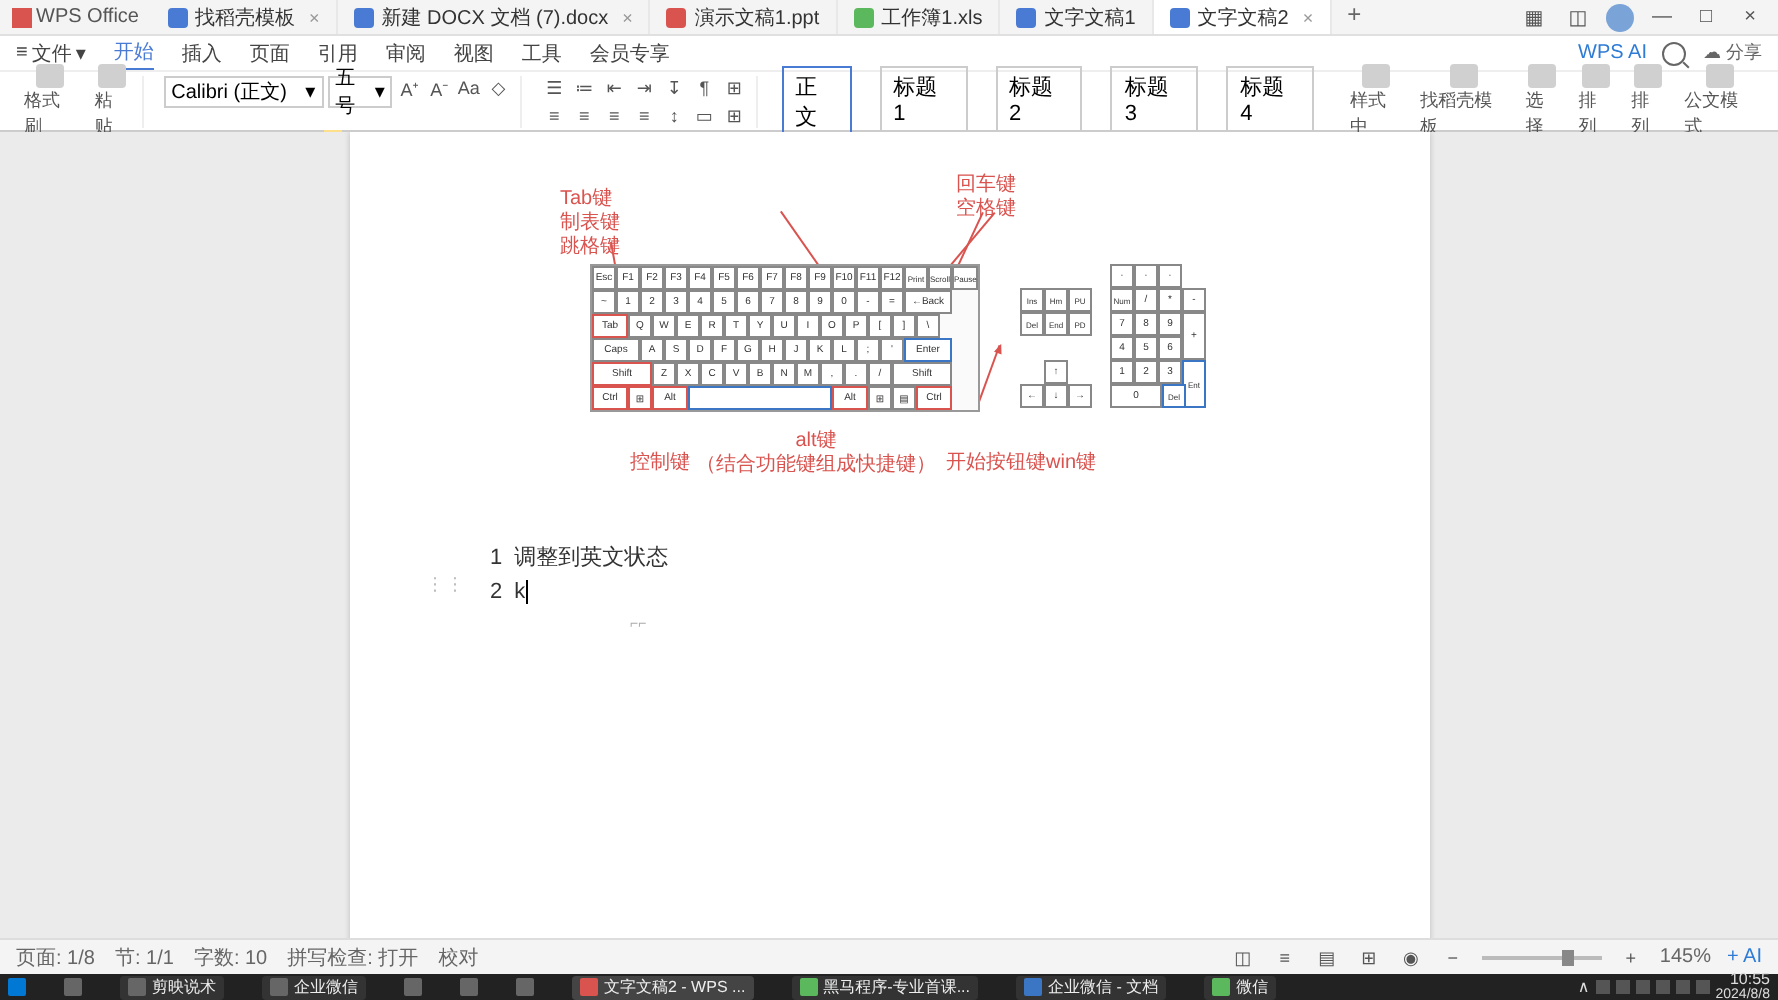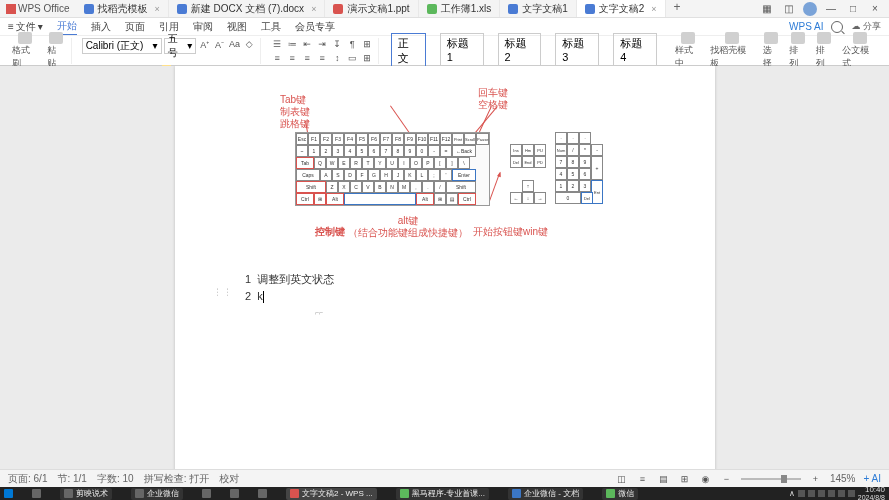--- a/index.html
+++ b/index.html
@@ -241,21 +241,21 @@
         <span>公文模式</span>
       </div>
   </div>
 </div>
 
 <div class="docarea">
   <div class="page">
 
     <div class="ann" style="left:105px;top:28px;">Tab键<br>制表键<br>跳格键</div>
     <div class="ann" style="left:303px;top:21px;text-align:center;">回车键<br>空格键</div>
-    <div class="ann" style="left:140px;top:160px;font-weight:bold;">控制键</div>
+    <div class="ann" style="left:140px;top:160px;">控制键</div>
     <div class="ann" style="left:173px;top:149px;text-align:center;">alt键<br>（结合功能键组成快捷键）</div>
     <div class="ann" style="left:298px;top:160px;">开始按钮键win键</div>
 
     <div class="arrow" style="left:130px;top:55px;height:40px;transform:rotate(-10deg);"></div>
     <div class="arrow" style="left:215px;top:40px;height:68px;transform:rotate(-35deg);"></div>
     <div class="arrow" style="left:316px;top:40px;height:55px;transform:rotate(25deg);"></div>
     <div class="arrow" style="left:322px;top:40px;height:68px;transform:rotate(40deg);"></div>
     <div class="arrow" style="left:137px;top:135px;height:28px;transform:rotate(155deg);"></div>
     <div class="arrow" style="left:170px;top:135px;height:25px;transform:rotate(195deg);"></div>
     <div class="arrow" style="left:277px;top:135px;height:22px;transform:rotate(170deg);"></div>
@@ -422,21 +422,21 @@
           <span>2</span>
           <span><span>k</span><span class="cursor-caret"></span></span>
         </div>
     </div>
     <div class="page-break">⌐⌐</div>
 
   </div>
 </div>
 
 <div class="statusbar">
-  <span>页面: 6/1</span>
+  <span>页面: 1/8</span>
   <span>节: 1/1</span>
   <span>字数: 10</span>
   <span>拼写检查: 打开</span>
   <span>校对</span>
   <div class="right">
     <span class="mini">◫</span>
     <span class="mini">≡</span>
     <span class="mini">▤</span>
     <span class="mini">⊞</span>
     <span class="mini">◉</span>
@@ -480,17 +480,17 @@
     </div>
   <div class="tb-right">
     <span>∧</span>
     <div class="tray"></div>
     <div class="tray"></div>
     <div class="tray"></div>
     <div class="tray"></div>
     <div class="tray"></div>
     <div class="tray"></div>
     <div style="text-align:right;line-height:1;">
-      <div>10:40</div>
+      <div>10:55</div>
       <div style="font-size:7px;">2024/8/8</div>
     </div>
   </div>
 </div>
 
 </body></html>

